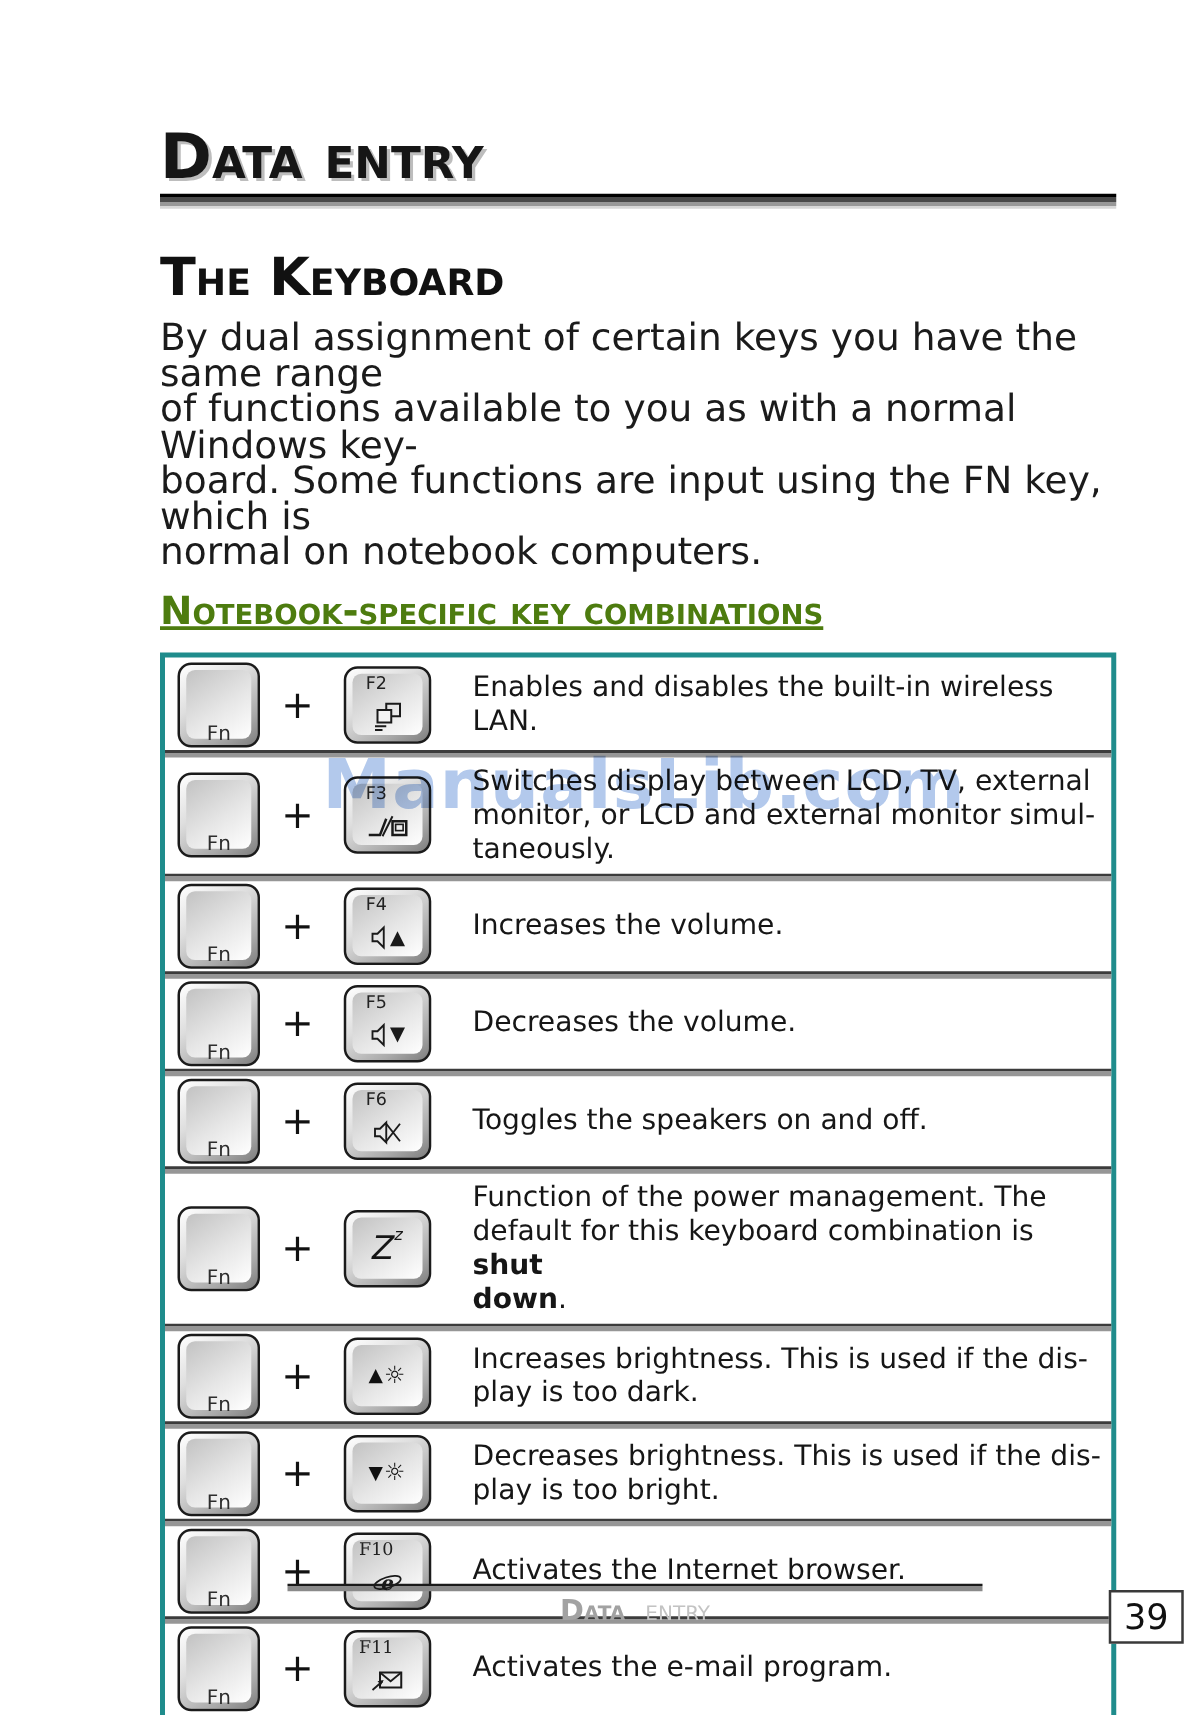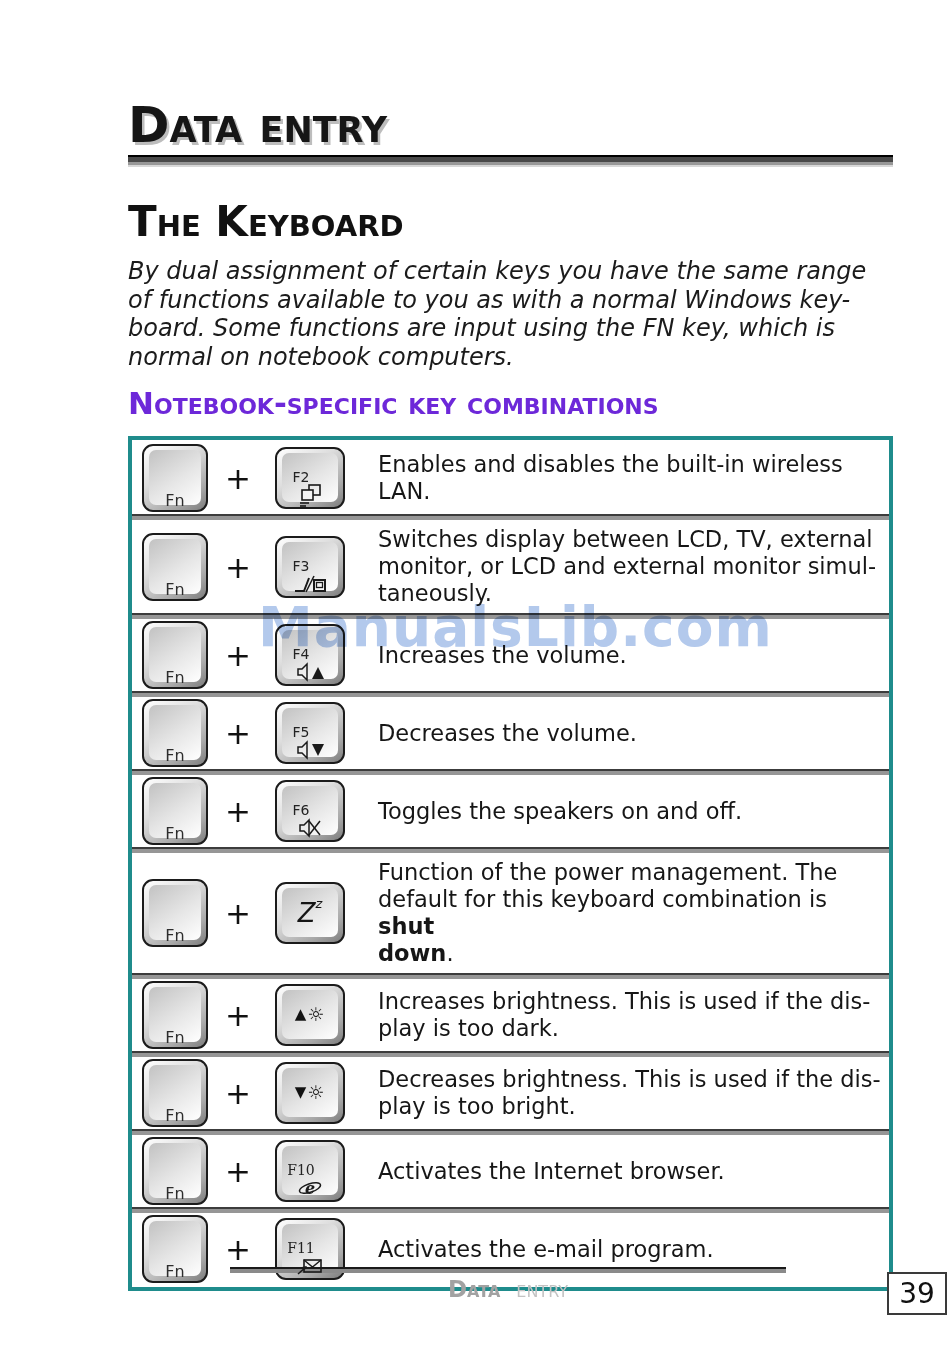--- a/index.html
+++ b/index.html
@@ -8,43 +8,43 @@
   .content{position:absolute;left:128px;top:0;width:765px;}
 
   .title{margin:100px 0 0 0;font-size:50px;line-height:1.0;font-weight:600;
          font-variant:small-caps;letter-spacing:0px;color:#161616;
          text-shadow:2.5px 2.5px 0 #bdbdbd;}
   .title-rule{margin-top:5px;height:12px;width:765px;
         background:linear-gradient(180deg,#000 0 20%,#4a4a4a 20% 58%,#989898 58% 82%,#d8d8d8 82% 100%);}
 
   .section-heading{margin:34px 0 0 0;font-size:42px;line-height:1.0;font-weight:bold;
          font-variant:small-caps;color:#111;}
-  .body-text{margin:14px 0 0 0;font-size:24px;line-height:28.5px;white-space:pre-line;color:#1b1b1b;font-style:italic;}
+  .body-text{margin:14px 0 0 0;font-size:30px;line-height:28.5px;white-space:pre-line;color:#1b1b1b;}
   .sub-heading{margin:17px 0 0 0;font-size:31px;line-height:1.0;font-weight:bold;
-         font-variant:small-caps;color:#6d28d9;}
+         font-variant:small-caps;color:#4d7c0f;text-decoration:underline;}
 
   .combo-table{margin-top:17px;width:757px;border:4px solid #1f8c8c;background:#fff;padding:2px 0;}
   .trow{display:flex;align-items:center;min-height:68px;padding:2px 0;}
   .divider{height:6px;width:100%;background:linear-gradient(180deg,#3c3c3c 0 34%,#969696 34% 100%);}
   .cell-fn{width:86px;display:flex;justify-content:center;align-items:center;}
   .cell-plus{width:40px;text-align:center;}
   .plus{font-size:31px;font-weight:400;color:#111;}
   .cell-key{width:104px;display:flex;justify-content:center;align-items:center;}
   .cell-desc{flex:1;padding:4px 6px 4px 16px;}
   .desc{font-size:22.5px;line-height:27px;white-space:pre-line;color:#161616;}
   .desc b{font-weight:bold;}
 
   .key{position:relative;border:2px solid #1b1b1b;border-radius:11px;
        background:linear-gradient(145deg,#ffffff 0%,#dedede 38%,#a9a9a9 76%,#7d7d7d 100%);}
   .key-face{position:absolute;left:5px;top:4px;right:5px;bottom:5px;border-radius:7px;
        background:linear-gradient(325deg,#ffffff 0%,#e6e6e6 45%,#c2c2c2 100%);}
   .key-fn{width:62px;height:64px;display:flex;align-items:flex-end;justify-content:center;}
   .fn-label{position:relative;z-index:1;font-size:16px;color:#2d2d2d;}
   .key-fx{width:66px;height:58px;display:flex;flex-direction:column;align-items:center;}
-  .fx-label{position:relative;z-index:1;font-size:14px;color:#222;margin:20px 0 0 -18px;}
+  .fx-label{position:relative;z-index:1;font-size:14px;color:#222;margin:4px 0 0 -18px;}
   .fx-label.serif{font-family:"DejaVu Serif","Liberation Serif",serif;}
   .key-icon{position:relative;z-index:1;display:flex;align-items:center;justify-content:center;flex:1;margin-top:-2px;}
   .icon-text{font-size:15px;color:#111;letter-spacing:1px;}
   .icon-text .sun{font-size:19px;}
   .sleep-wrap{position:relative;z-index:1;flex:1;display:flex;align-items:center;justify-content:center;}
   .zbig{font-size:26px;font-style:italic;line-height:1;color:#151515;}
   .zsup{font-size:13px;font-style:italic;position:relative;top:-10px;color:#151515;}
 
   .watermark{position:absolute;left:258px;top:595px;font-size:55px;font-weight:bold;
        letter-spacing:1px;color:#b3c9ec;mix-blend-mode:multiply;z-index:10;white-space:nowrap;}

